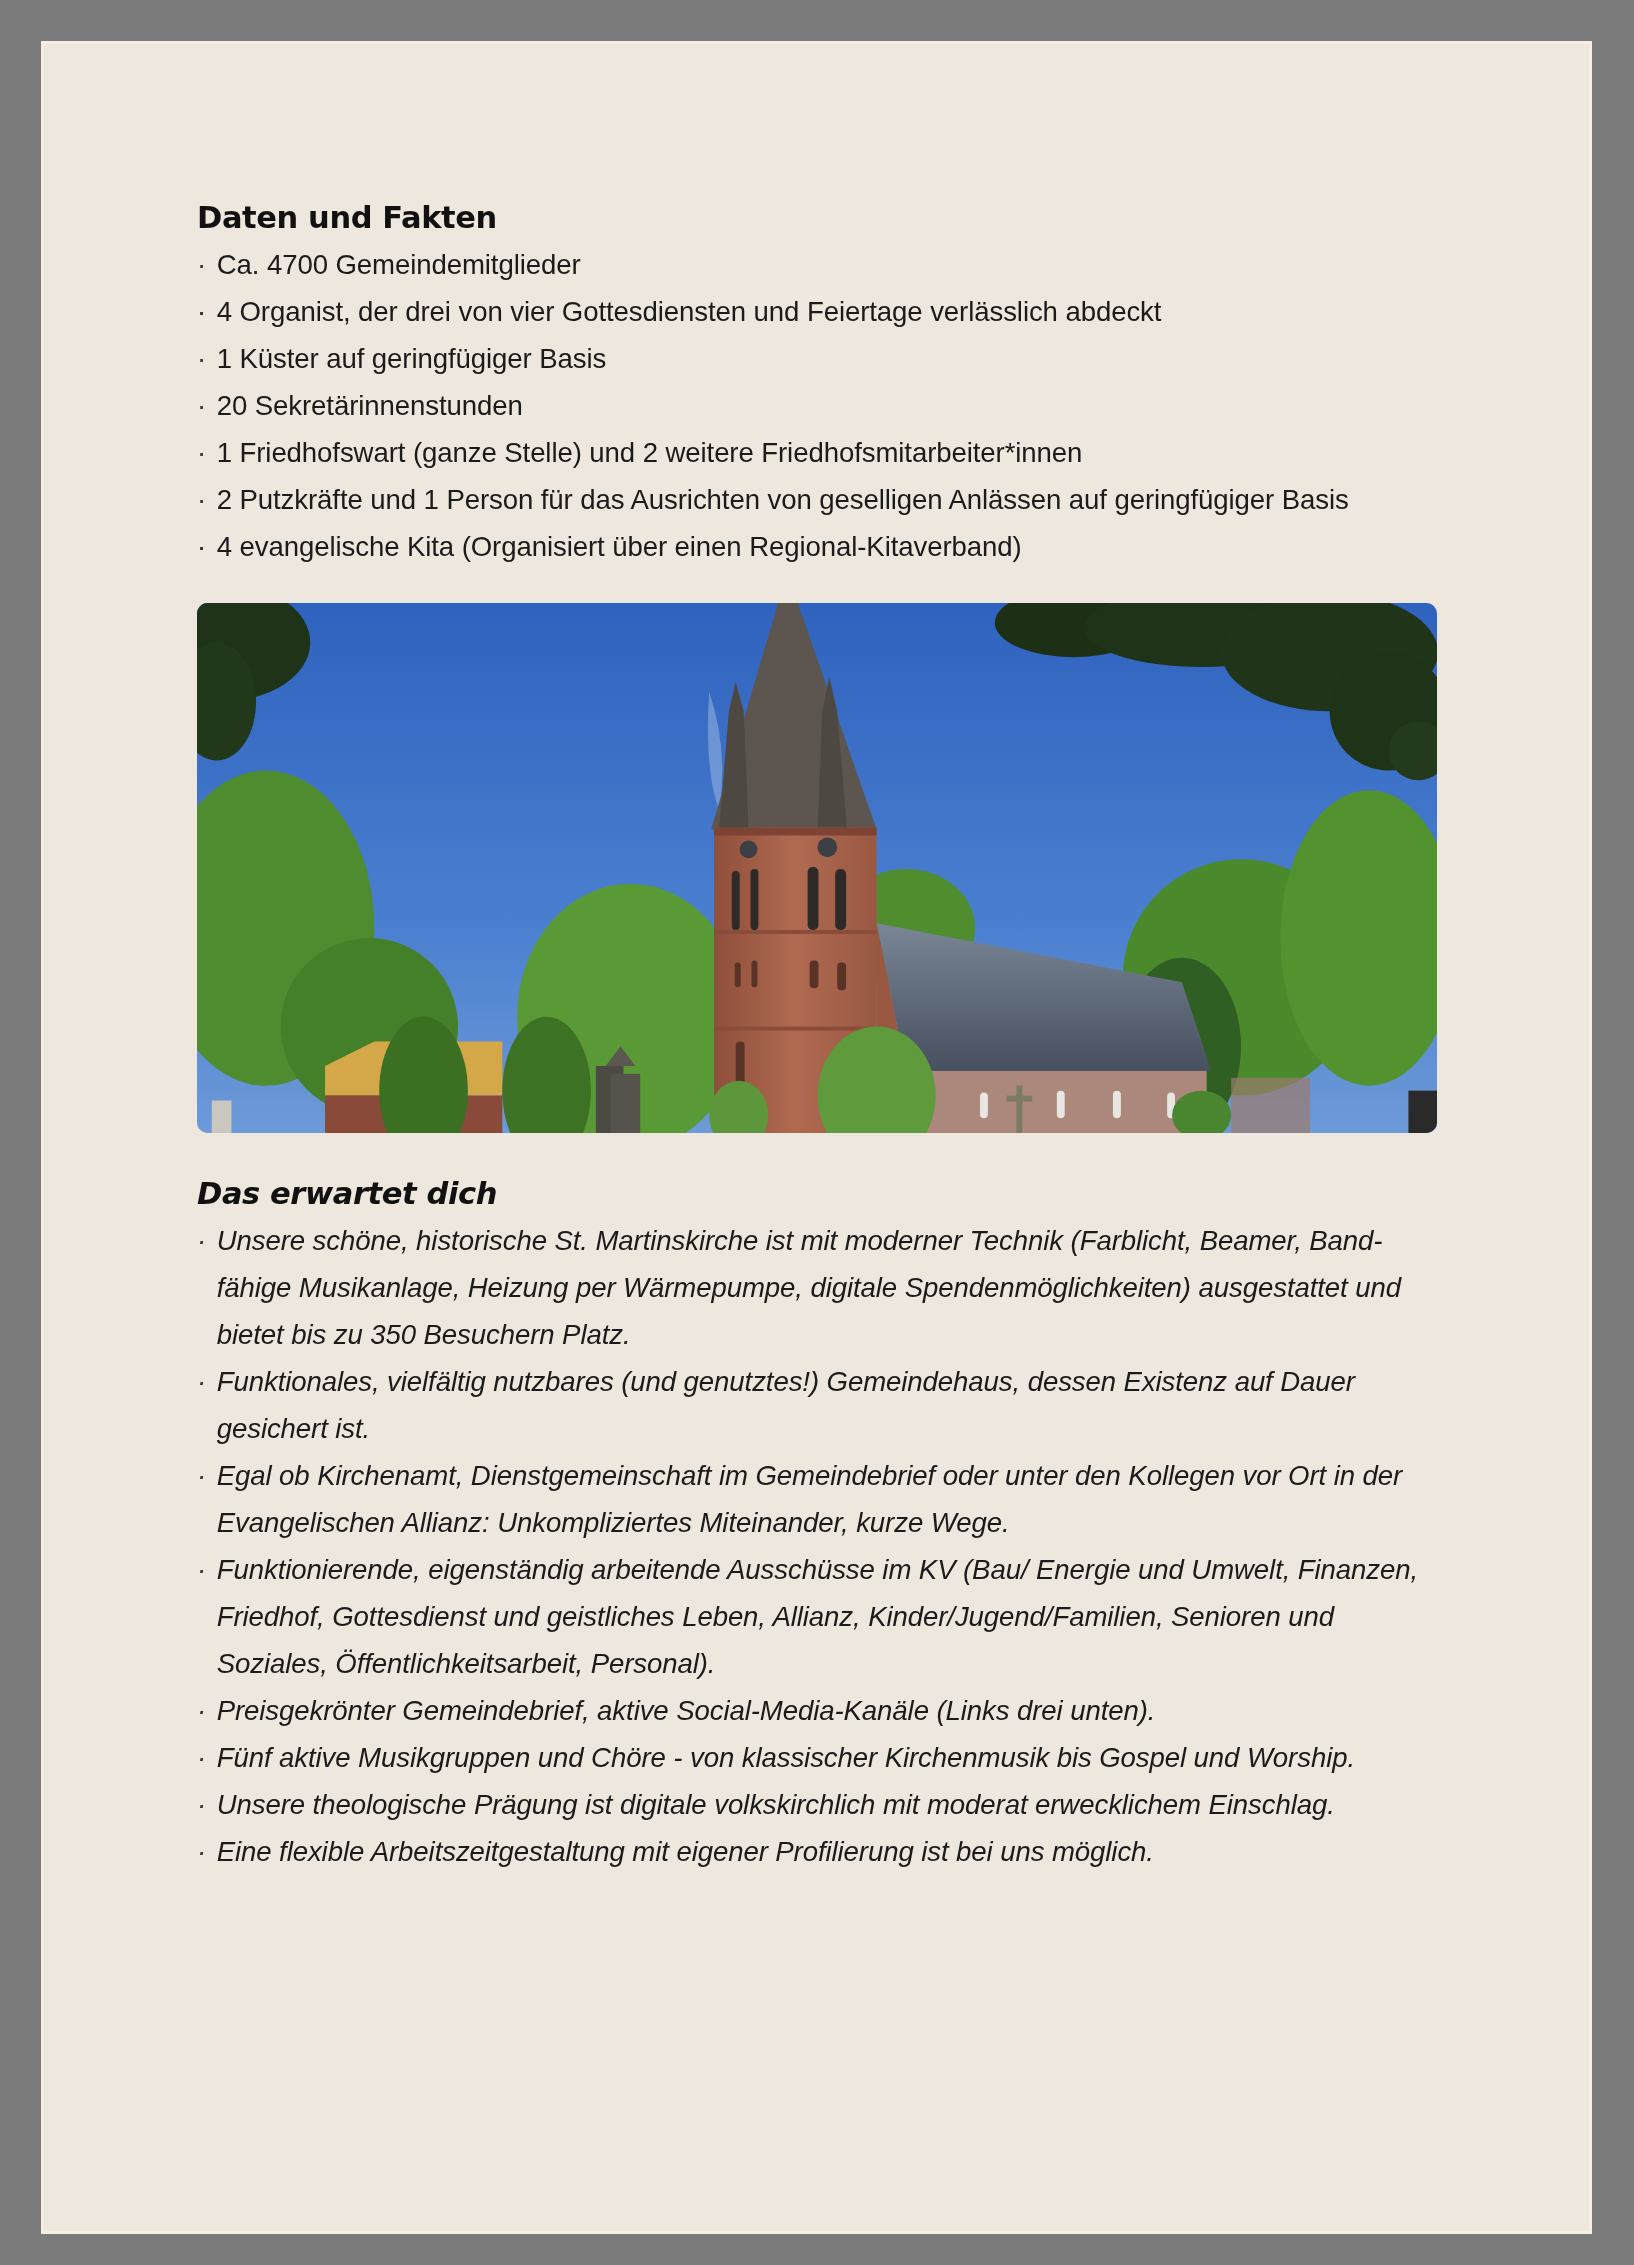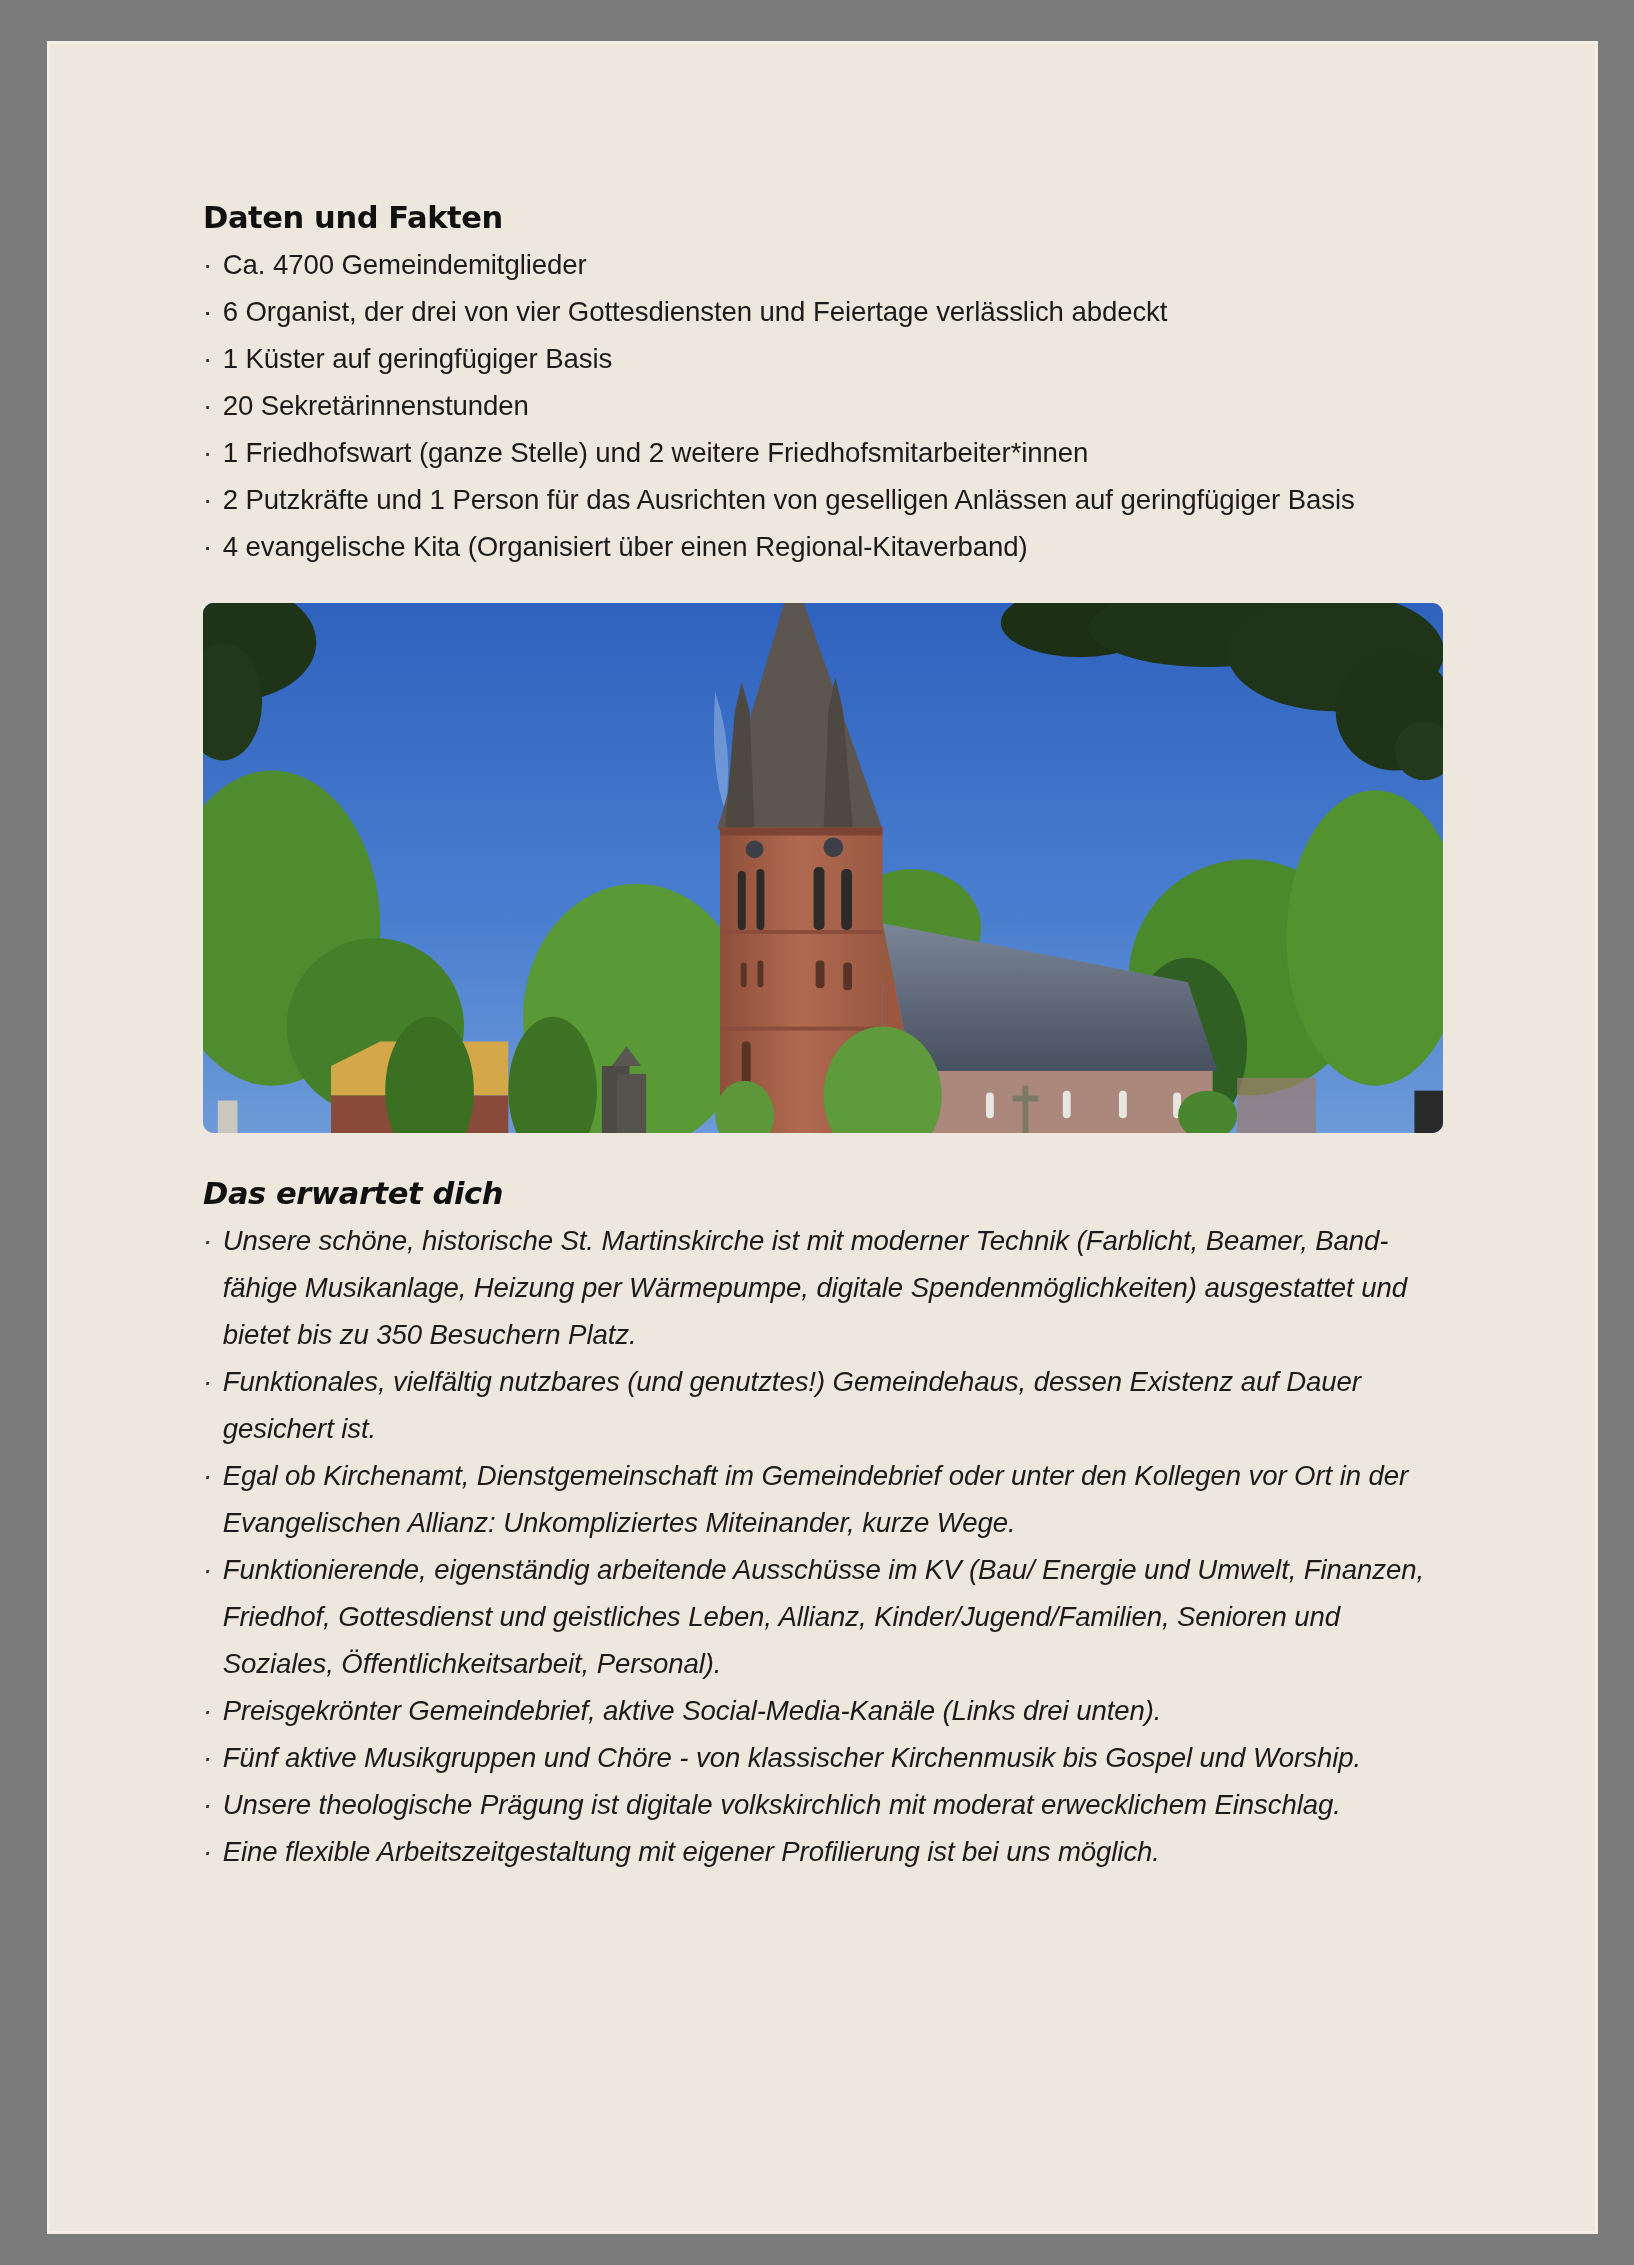--- a/index.html
+++ b/index.html
@@ -5,21 +5,21 @@
     html, body { margin: 0; padding: 0; }
     body {
       width: 1634px; height: 2266px;
       background: #7b7b7b;
       position: relative;
       overflow: hidden;
       font-family: "Liberation Sans", "DejaVu Sans", sans-serif;
     }
     .page {
       position: absolute;
-      left: 47px; top: 41px;
+      left: 41px; top: 41px;
       width: 1551px; height: 2193px;
       background: #ede7dd;
       box-shadow: inset 0 0 0 3px #f3efe6;
     }
     .content {
       position: absolute;
       left: 156px; top: 153px;
       width: 1251px;
     }
     h2 {
@@ -62,21 +62,21 @@
 <body>
 
 <div class="page">
   <div class="content">
 
     <section>
       <h2>Daten und Fakten</h2>
       <ul>
         <li><span class="bullet">·</span><span>Ca. 4700 Gemeindemitglieder</span></li>
         <li><span class="bullet">·</span></li>
-        <li><span class="bullet">·</span><span>6 Organist, der drei von vier Gottesdiensten und Feiertage verlässlich abdeckt</span></li>
+        <li><span class="bullet">·</span><span>4 Organist, der drei von vier Gottesdiensten und Feiertage verlässlich abdeckt</span></li>
         <li><span class="bullet">·</span><span>1 Küster auf geringfügiger Basis</span></li>
         <li><span class="bullet">·</span><span>20 Sekretärinnenstunden</span></li>
         <li><span class="bullet">·</span><span>1 Friedhofswart (ganze Stelle) und 2 weitere Friedhofsmitarbeiter*innen</span></li>
         <li><span class="bullet">·</span><span>2 Putzkräfte und 1 Person für das Ausrichten von geselligen Anlässen auf geringfügiger Basis</span></li>
         <li><span class="bullet">·</span></li>
         <li><span class="bullet">·</span><span>4 evangelische Kita (Organisiert über einen Regional-Kitaverband)</span></li>
       </ul>
     </section>
 
     <svg class="photo" viewBox="0 0 1259 538" preserveAspectRatio="none">

